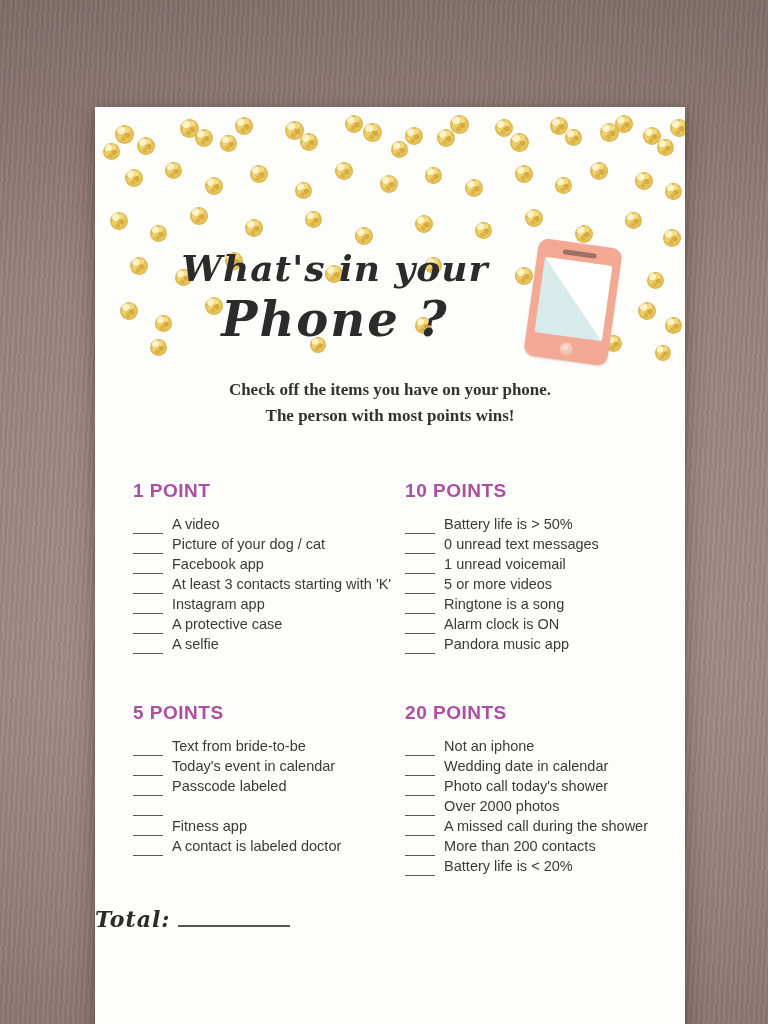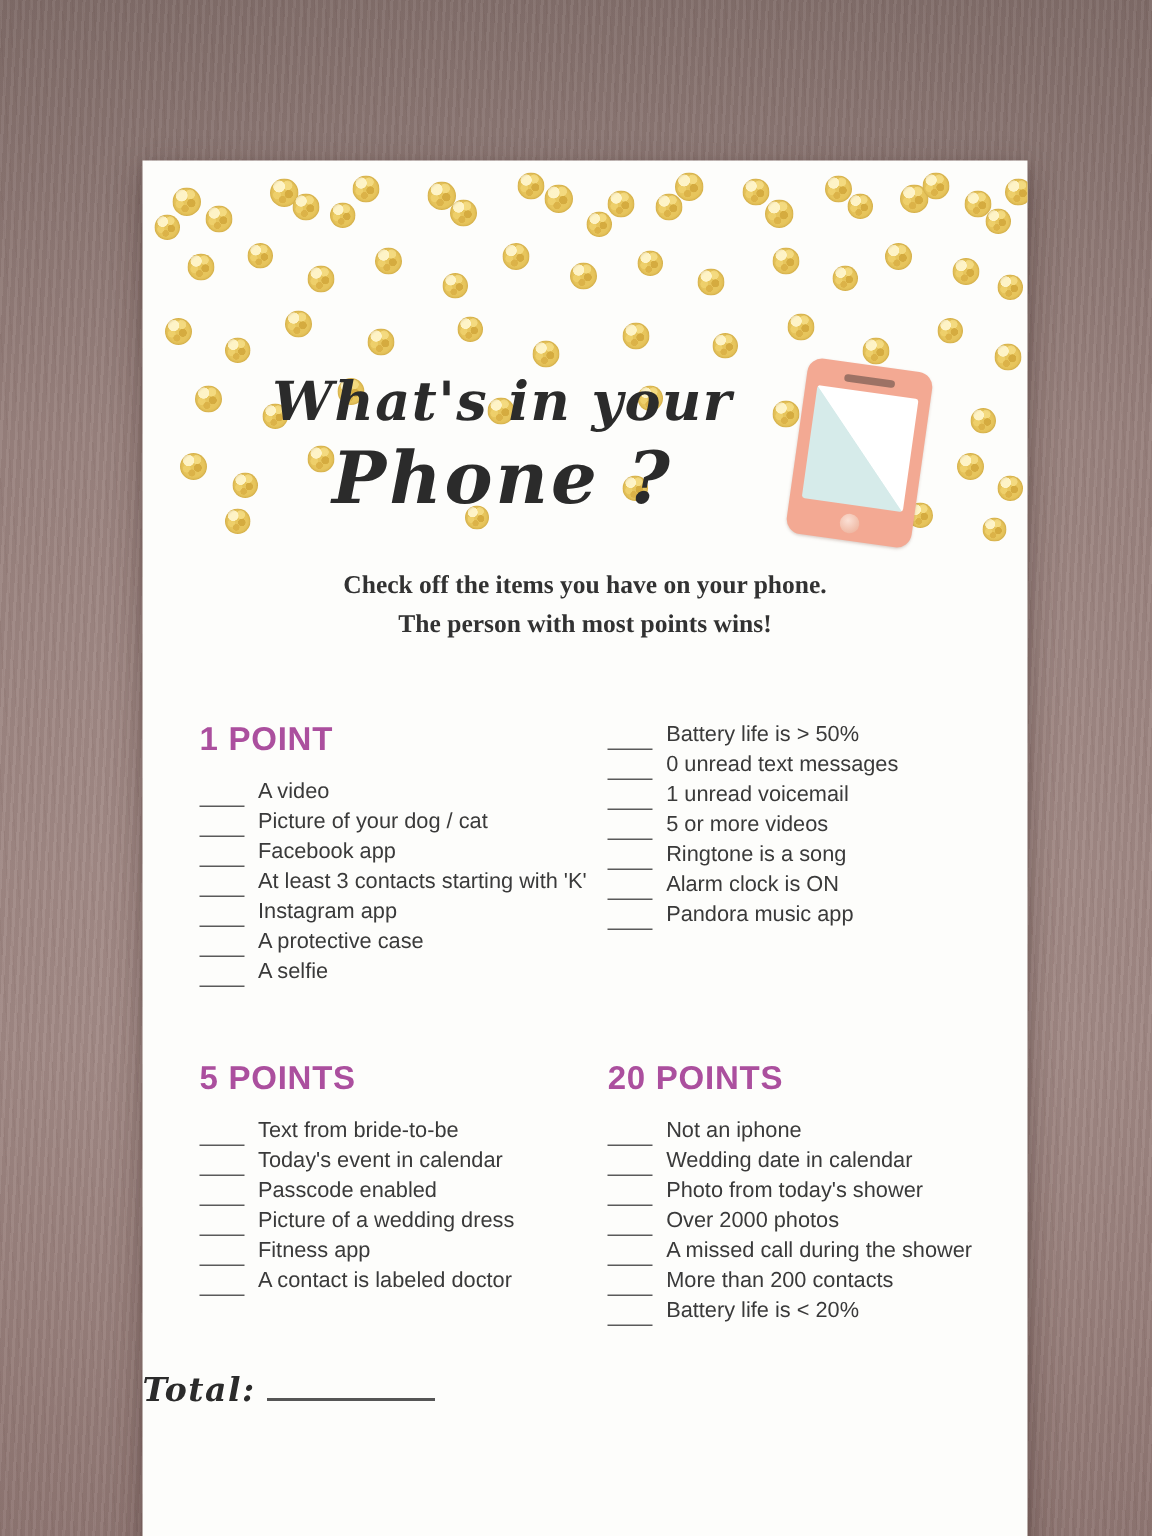--- a/index.html
+++ b/index.html
@@ -82,21 +82,21 @@
     font-family:"Liberation Serif","DejaVu Serif",serif;font-weight:bold;
     font-size:17px;line-height:1.5;
   }
 
   .sections-grid{
     display:grid;grid-template-columns:1fr 1fr;
     margin:52px 0 0 0;padding:0 30px 0 38px;
     row-gap:48px;column-gap:14px;
   }
   .section-heading{
-    color:var(--heading-color);font-weight:bold;font-size:22px;
+    color:var(--heading-color);font-weight:bold;font-size:19px;
     letter-spacing:0.5px;margin-bottom:12px;
   }
   .item{display:flex;align-items:flex-end;height:20px;white-space:nowrap;}
   .blank{
     display:inline-block;width:30px;height:14px;margin-right:9px;flex:0 0 auto;
     border-bottom:1.6px solid #5a5a5a;
   }
   .item-text{color:#3a3a3a;font-size:14.5px;line-height:19px;}
 
   .total-row{
@@ -233,20 +233,21 @@
             <span class="blank"></span>
             <span class="item-text">A protective case</span>
           </div>
         <div class="item">
             <span class="blank"></span>
             <span class="item-text">A selfie</span>
           </div>
       </div>
 
       <div class="section">
+        <div class="section-heading">10 POINTS</div>
         <div class="item">
             <span class="blank"></span>
             <span class="item-text">Battery life is &gt; 50%</span>
           </div>
         <div class="item">
             <span class="blank"></span>
             <span class="item-text">0 unread text messages</span>
           </div>
         <div class="item">
             <span class="blank"></span>
@@ -275,25 +276,24 @@
         <div class="item">
             <span class="blank"></span>
             <span class="item-text">Text from bride-to-be</span>
           </div>
         <div class="item">
             <span class="blank"></span>
             <span class="item-text">Today's event in calendar</span>
           </div>
         <div class="item">
             <span class="blank"></span>
-            <span class="item-text">Passcode enabled</span>
-          </div>
-        <div class="item">
-            <span class="blank"></span>
-            <span class="item-text">Picture of a wedding dress</span>
+            <span class="item-text">Passcode labeled</span>
+          </div>
+        <div class="item">
+            <span class="blank"></span>
           </div>
         <div class="item">
             <span class="blank"></span>
             <span class="item-text">Fitness app</span>
           </div>
         <div class="item">
             <span class="blank"></span>
             <span class="item-text">A contact is labeled doctor</span>
           </div>
       </div>
@@ -303,21 +303,21 @@
         <div class="item">
             <span class="blank"></span>
             <span class="item-text">Not an iphone</span>
           </div>
         <div class="item">
             <span class="blank"></span>
             <span class="item-text">Wedding date in calendar</span>
           </div>
         <div class="item">
             <span class="blank"></span>
-            <span class="item-text">Photo from today's shower</span>
+            <span class="item-text">Photo call today's shower</span>
           </div>
         <div class="item">
             <span class="blank"></span>
             <span class="item-text">Over 2000 photos</span>
           </div>
         <div class="item">
             <span class="blank"></span>
             <span class="item-text">A missed call during the shower</span>
           </div>
         <div class="item">

